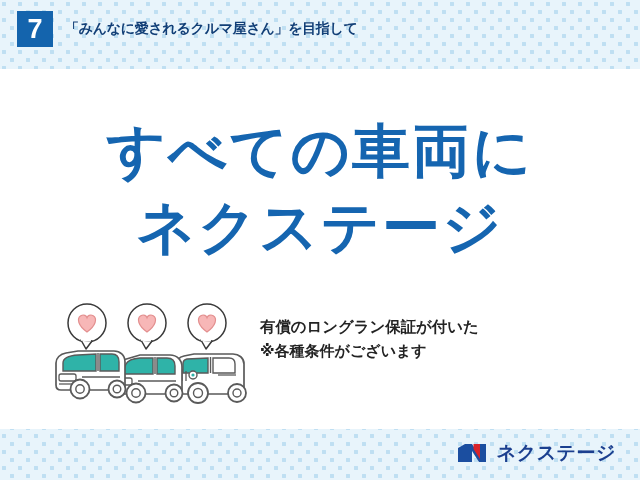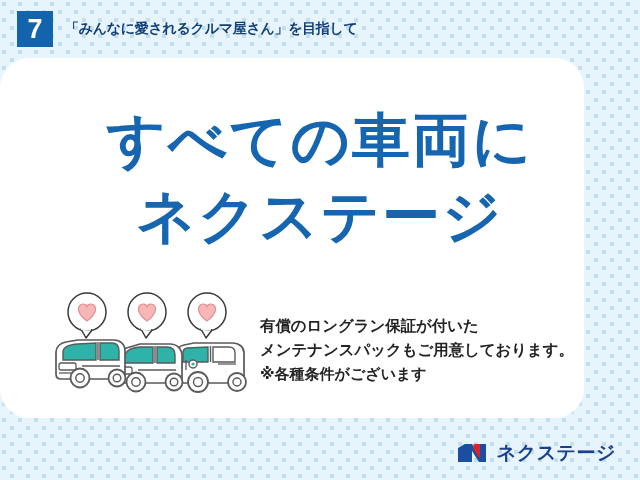--- a/index.html
+++ b/index.html
@@ -54,25 +54,24 @@
     font-size: 14px;
     font-weight: bold;
     letter-spacing: -0.3px;
     white-space: nowrap;
   }
 
   
   #panel {
     position: absolute;
     left: 0;
-    top: 58px;
-    width: 584px;
+    top: 69px;
+    width: 640px;
     height: 360px;
     background: #ffffff;
-    border-radius: 29px;
   }
 
   
   #headline {
     position: absolute;
     left: 0;
     top: 44px;
     width: 640px;
     text-align: center;
     color: #1565b0;
@@ -97,21 +96,21 @@
     align-items: flex-start;
   }
   #cars-illustration {
     margin-left: 48px;
     width: 204px;
     height: 112px;
     flex: none;
   }
   #description {
     margin-left: 8px;
-    margin-top: 24px;
+    margin-top: 14px;
     color: #232323;
     font-size: 15.4px;
     line-height: 24px;
     font-weight: bold;
     white-space: nowrap;
   }
   #description .dline { display: block; }
   #description .note {
     font-size: 15px;
   }
@@ -222,21 +221,20 @@
           <path d="M11 83 L30 83" stroke="#5a5a5a" stroke-width="1.3"></path>
           <circle cx="32" cy="88" r="9.5" fill="#ffffff" stroke="#5a5a5a" stroke-width="1.8"></circle>
           <circle cx="32" cy="88" r="4.2" fill="#ffffff" stroke="#5a5a5a" stroke-width="1.4"></circle>
           <circle cx="69" cy="88" r="8.5" fill="#ffffff" stroke="#5a5a5a" stroke-width="1.8"></circle>
           <circle cx="69" cy="88" r="3.8" fill="#ffffff" stroke="#5a5a5a" stroke-width="1.4"></circle>
         </g>
       </svg>
 
       <div id="description">
         <span class="dline">有償のロングラン保証が付いた</span>
-        <span class="dline">メンテナンスパックもご用意しております。</span>
         <span class="dline note">※各種条件がございます</span>
       </div>
 
     </div>
   </div>
 
   <div id="footer-logo">
     <svg id="logo-mark" viewBox="0 0 34 24">
       <path d="M2 21 L2 7 L9 3 L9 17 L15 13.5 L15 21 Z" fill="#1b4ea0"></path>
       <path d="M9 3 L16 3 L23 14 L23 3 L30 3 L30 21 L23 21 L16 10 L16 21 L9 21 Z" fill="#1b4ea0"></path>

